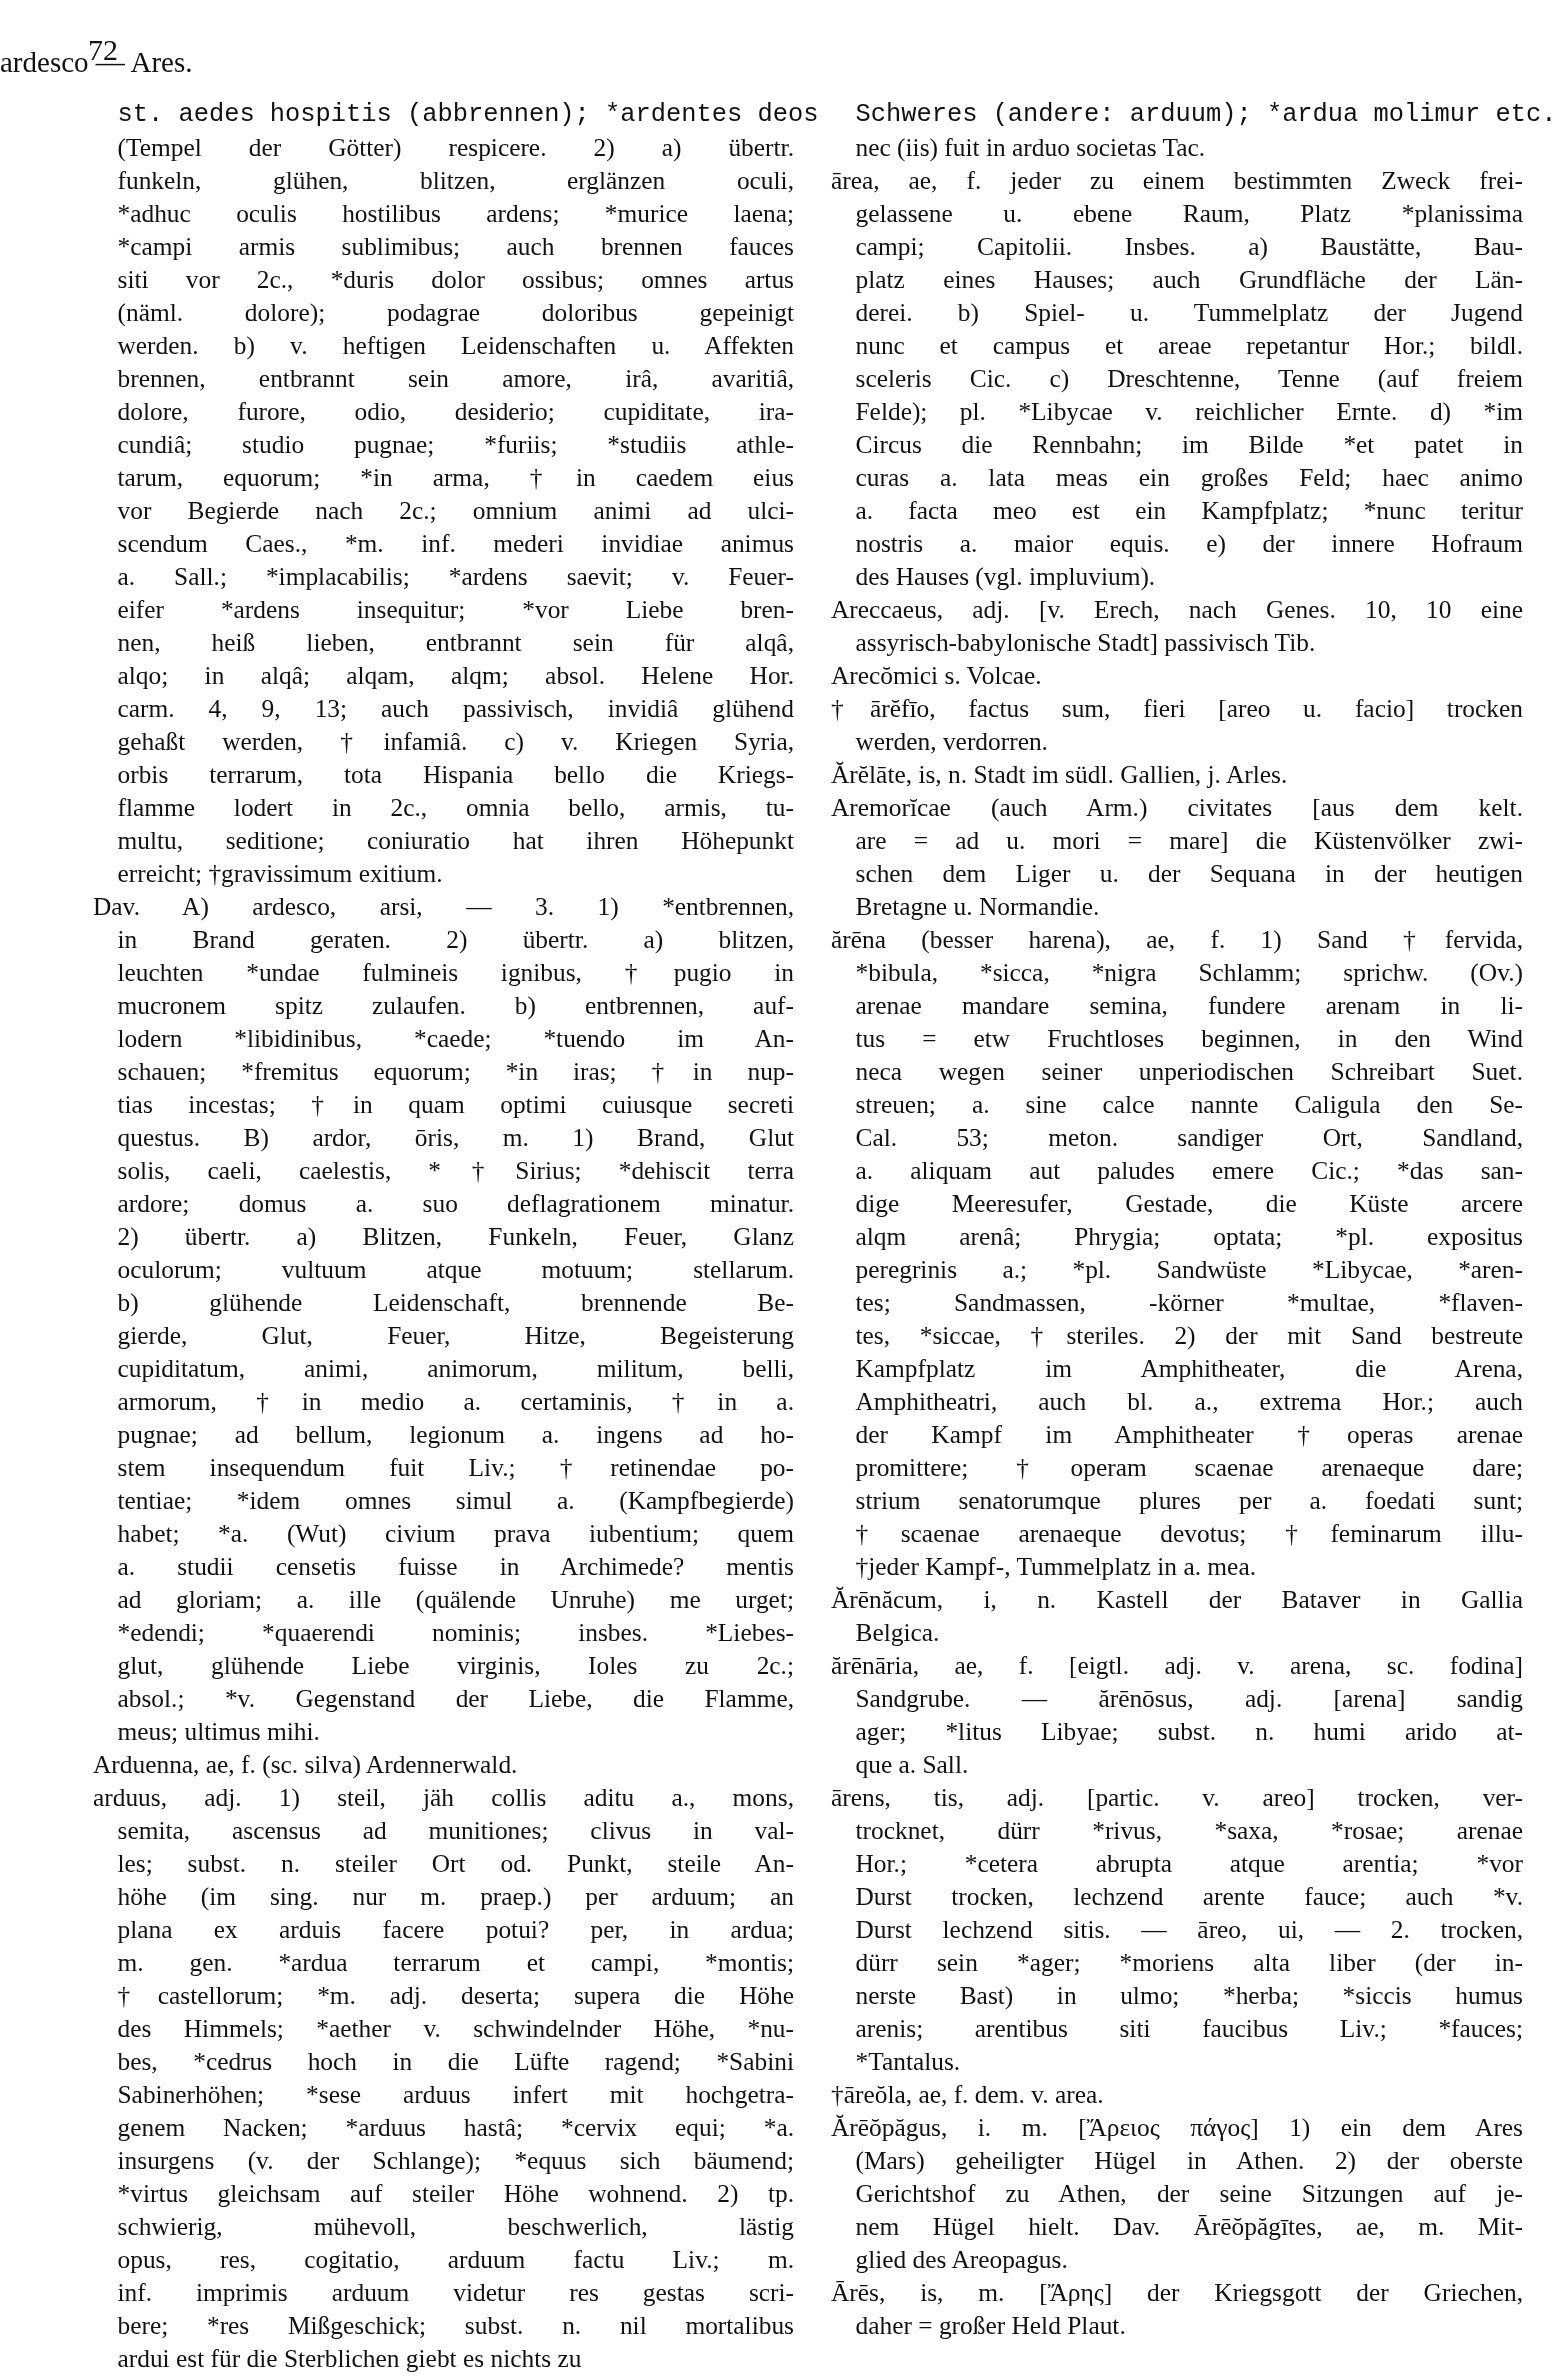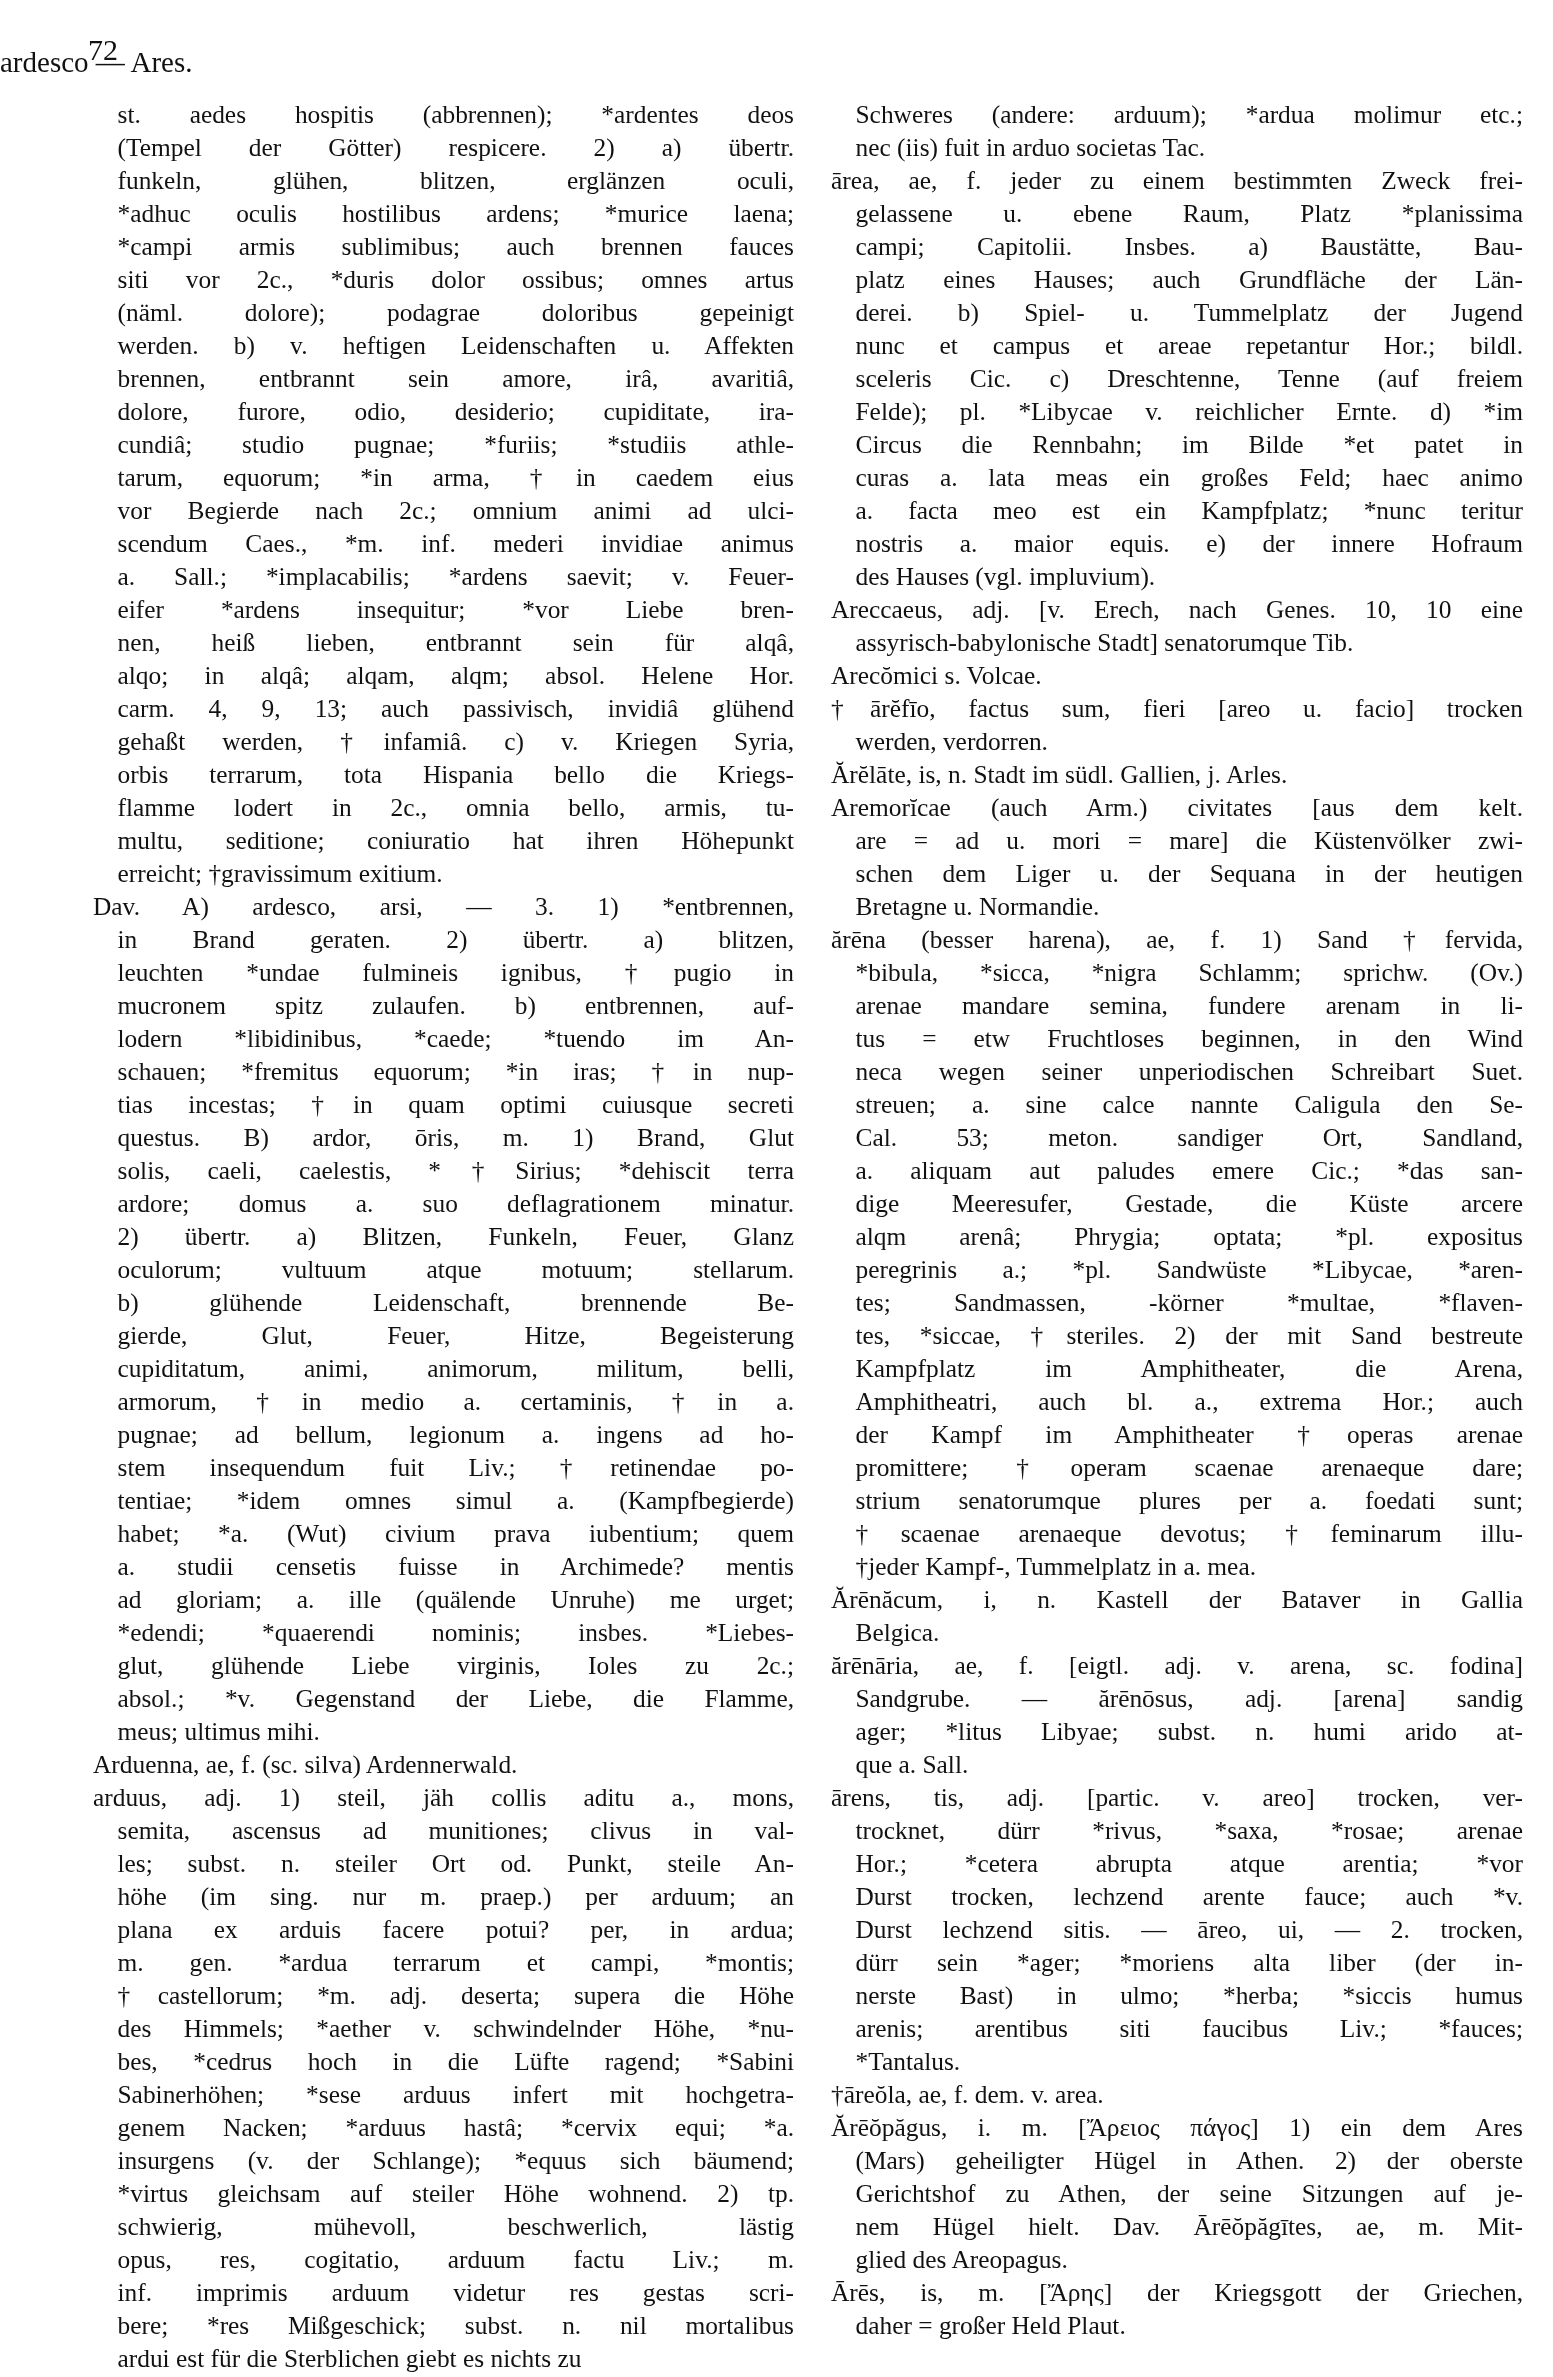--- a/index.html
+++ b/index.html
@@ -8,21 +8,21 @@
   .page-number { position: absolute; left: 88px; top: 33px; font-size: 30px; }
   .running-head { position: absolute; left: 0; right: 0; top: 46px; text-align: left; font-size: 29px; }
   .col { position: absolute; top: 98px; font-size: 25.4px; line-height: 33px; }
   .col.left { left: 93px; width: 701px; }
   .col.right { left: 831px; width: 692px; }
   .entry { margin: 0; text-align: justify; }
   .line { display: block; white-space: nowrap; text-align-last: justify; text-align: justify; }
   .line.last { text-align-last: left; }
   .entry .line:not(:first-child) { padding-left: 24.5px; }
   .entry.cont .line { padding-left: 24.5px; }
-  .entry.cont .line:first-child { padding-left: 24.5px; }
+  .entry.cont .line:first-child { padding-left: 24.5px; font-family: Liberation Mono, monospace; }
 </style>
 </head>
 <body>
 
 <div class="page-number">72</div>
 <div class="running-head">ardesco — Ares.</div>
 
 <div class="col left" id="col-left">
     <p class="entry cont">
       <span class="line">st. aedes hospitis (abbrennen); *ardentes deos</span>
@@ -117,21 +117,21 @@
       <span class="line">sceleris Cic. c) Dreschtenne, Tenne (auf freiem</span>
       <span class="line">Felde); pl. *Libycae v. reichlicher Ernte. d) *im</span>
       <span class="line">Circus die Rennbahn; im Bilde *et patet in</span>
       <span class="line">curas a. lata meas ein großes Feld; haec animo</span>
       <span class="line">a. facta meo est ein Kampfplatz; *nunc teritur</span>
       <span class="line">nostris a. maior equis. e) der innere Hofraum</span>
       <span class="line last">des Hauses (vgl. impluvium).</span>
     </p>
     <p class="entry">
       <span class="line">Areccaeus, adj. [v. Erech, nach Genes. 10, 10 eine</span>
-      <span class="line last">assyrisch-babylonische Stadt] senatorumque Tib.</span>
+      <span class="line last">assyrisch-babylonische Stadt] passivisch Tib.</span>
     </p>
     <p class="entry">
       <span class="line last">Arecŏmici s. Volcae.</span>
     </p>
     <p class="entry">
       <span class="line">†ārĕfīo, factus sum, fieri [areo u. facio] trocken</span>
       <span class="line last">werden, verdorren.</span>
     </p>
     <p class="entry">
       <span class="line last">Ărĕlāte, is, n. Stadt im südl. Gallien, j. Arles.</span>

